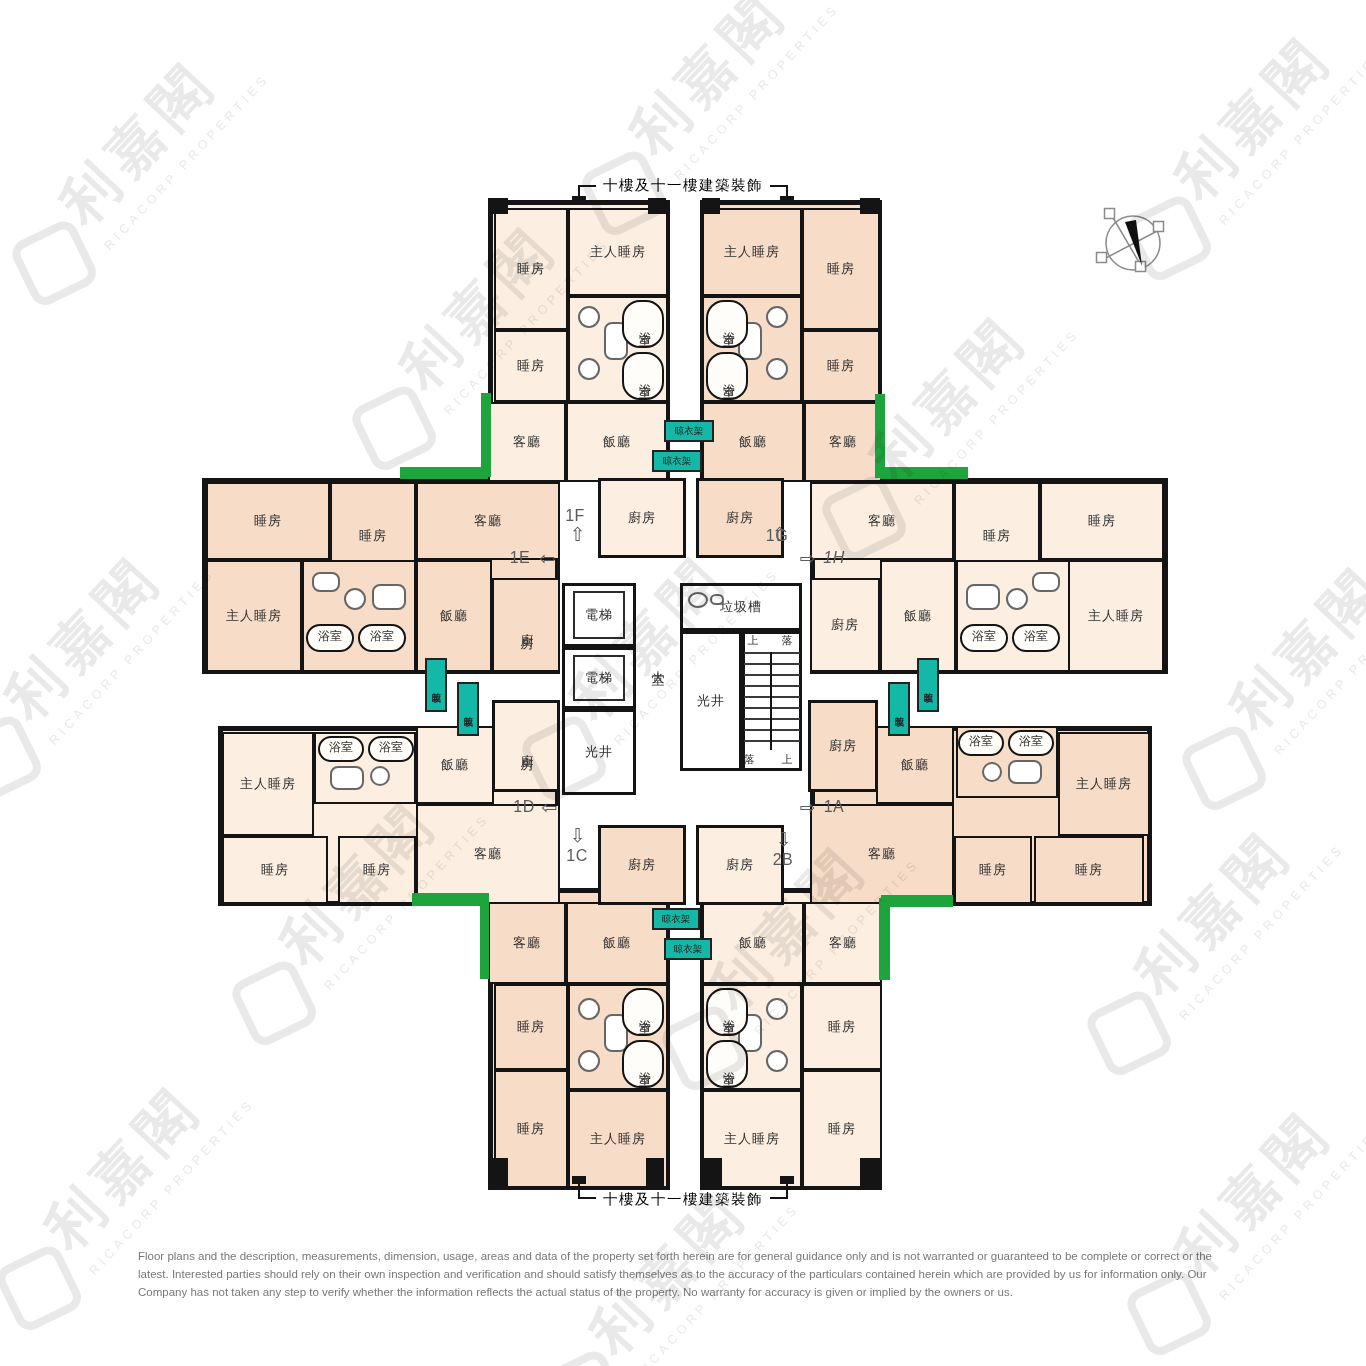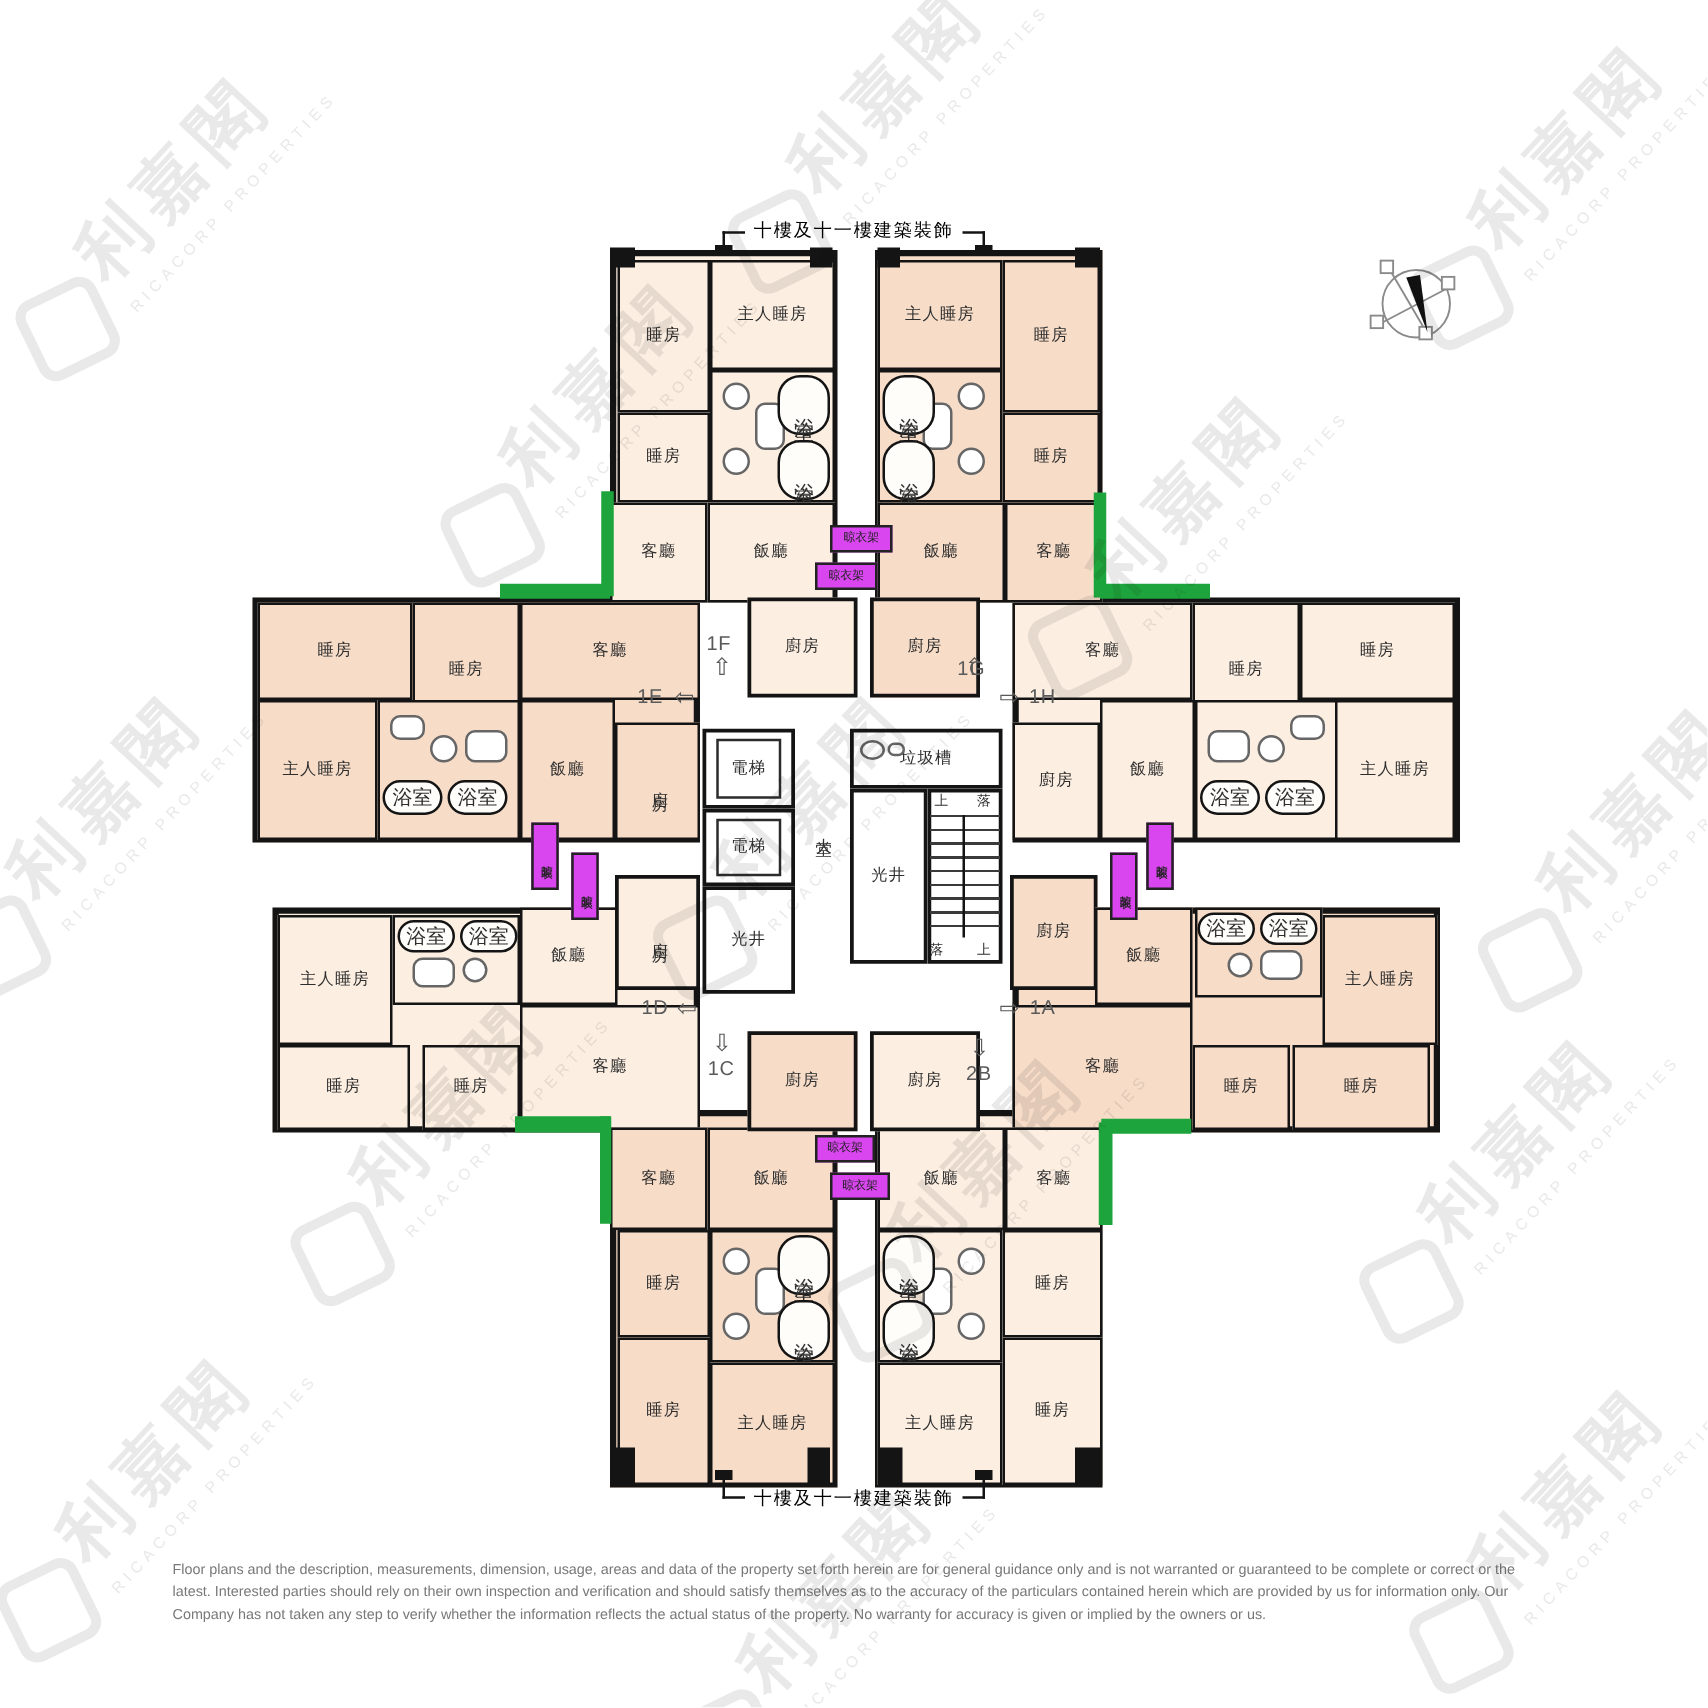--- a/index.html
+++ b/index.html
@@ -6,23 +6,23 @@
   .canvas{position:relative;width:1366px;height:1366px;background:#ffffff;overflow:hidden;
           font-family:"DejaVu Sans",sans-serif;}
   
   .it{position:absolute;box-sizing:border-box;display:flex;align-items:center;justify-content:center;}
   .it>span{color:#2e2e2e;font-size:13px;letter-spacing:1px;line-height:1.15;text-align:center;
            font-family:"DejaVu Serif",serif;}
   .unit{border:5px solid #141414;}
   .room{border:2px solid #141414;}
   .roomb{border:3px solid #141414;background:#fff;}
   .chip{border:2px solid #141414;border-radius:18px;background:#fffdf9;}
-  .chip>span{font-size:16px;letter-spacing:0;}
+  .chip>span{font-size:12px;letter-spacing:0;font-family:Liberation Mono, monospace;}
   .v>span{writing-mode:vertical-rl;letter-spacing:2px;}
-  .rack{border:2px solid #222;background:#d946ef;}
+  .rack{border:2px solid #222;background:#14b8a6;}
   .rack>span{font-size:9.5px;letter-spacing:0;color:#222;}
   .green{background:#1ea43c;}
   .text{border:none;background:transparent;}
   .s>span{font-size:11px;letter-spacing:0;}
   .marker>span{font-family:"Liberation Sans",sans-serif;font-size:16px;color:#5a5a5a;letter-spacing:.5px;}
   .arrow>span{font-family:"DejaVu Sans",sans-serif;font-size:19px;color:#5a5a5a;}
   .blk{background:#141414;border:none;}
   .fxc{border:2px solid #666;border-radius:50%;background:#fff;}
   .fxr{border:2px solid #666;border-radius:8px;background:#fff;}
   .elevator{position:absolute;}
@@ -363,21 +363,21 @@
       </div>
       <div class="it text arrow" style="left: 768px; top: 524px; width: 24px; height: 22px;">
         <span>⇧</span>
       </div>
       <div class="it text marker" style="left: 506px; top: 548px; width: 28px; height: 20px;">
         <span>1E</span>
       </div>
       <div class="it text arrow" style="left: 536px; top: 548px; width: 24px; height: 22px;">
         <span>⇦</span>
       </div>
-      <div class="it text marker" style="left: 820px; top: 548px; width: 28px; height: 20px;">
+      <div class="it text marker" style="left: 820px; top: 548px; width: 28px; height: 20px; font-style: italic;">
         <span>1H</span>
       </div>
       <div class="it text arrow" style="left: 796px; top: 548px; width: 24px; height: 22px;">
         <span>⇨</span>
       </div>
       <div class="it text marker" style="left: 510px; top: 797px; width: 28px; height: 20px;">
         <span>1D</span>
       </div>
       <div class="it text arrow" style="left: 538px; top: 797px; width: 24px; height: 22px;">
         <span>⇦</span>

